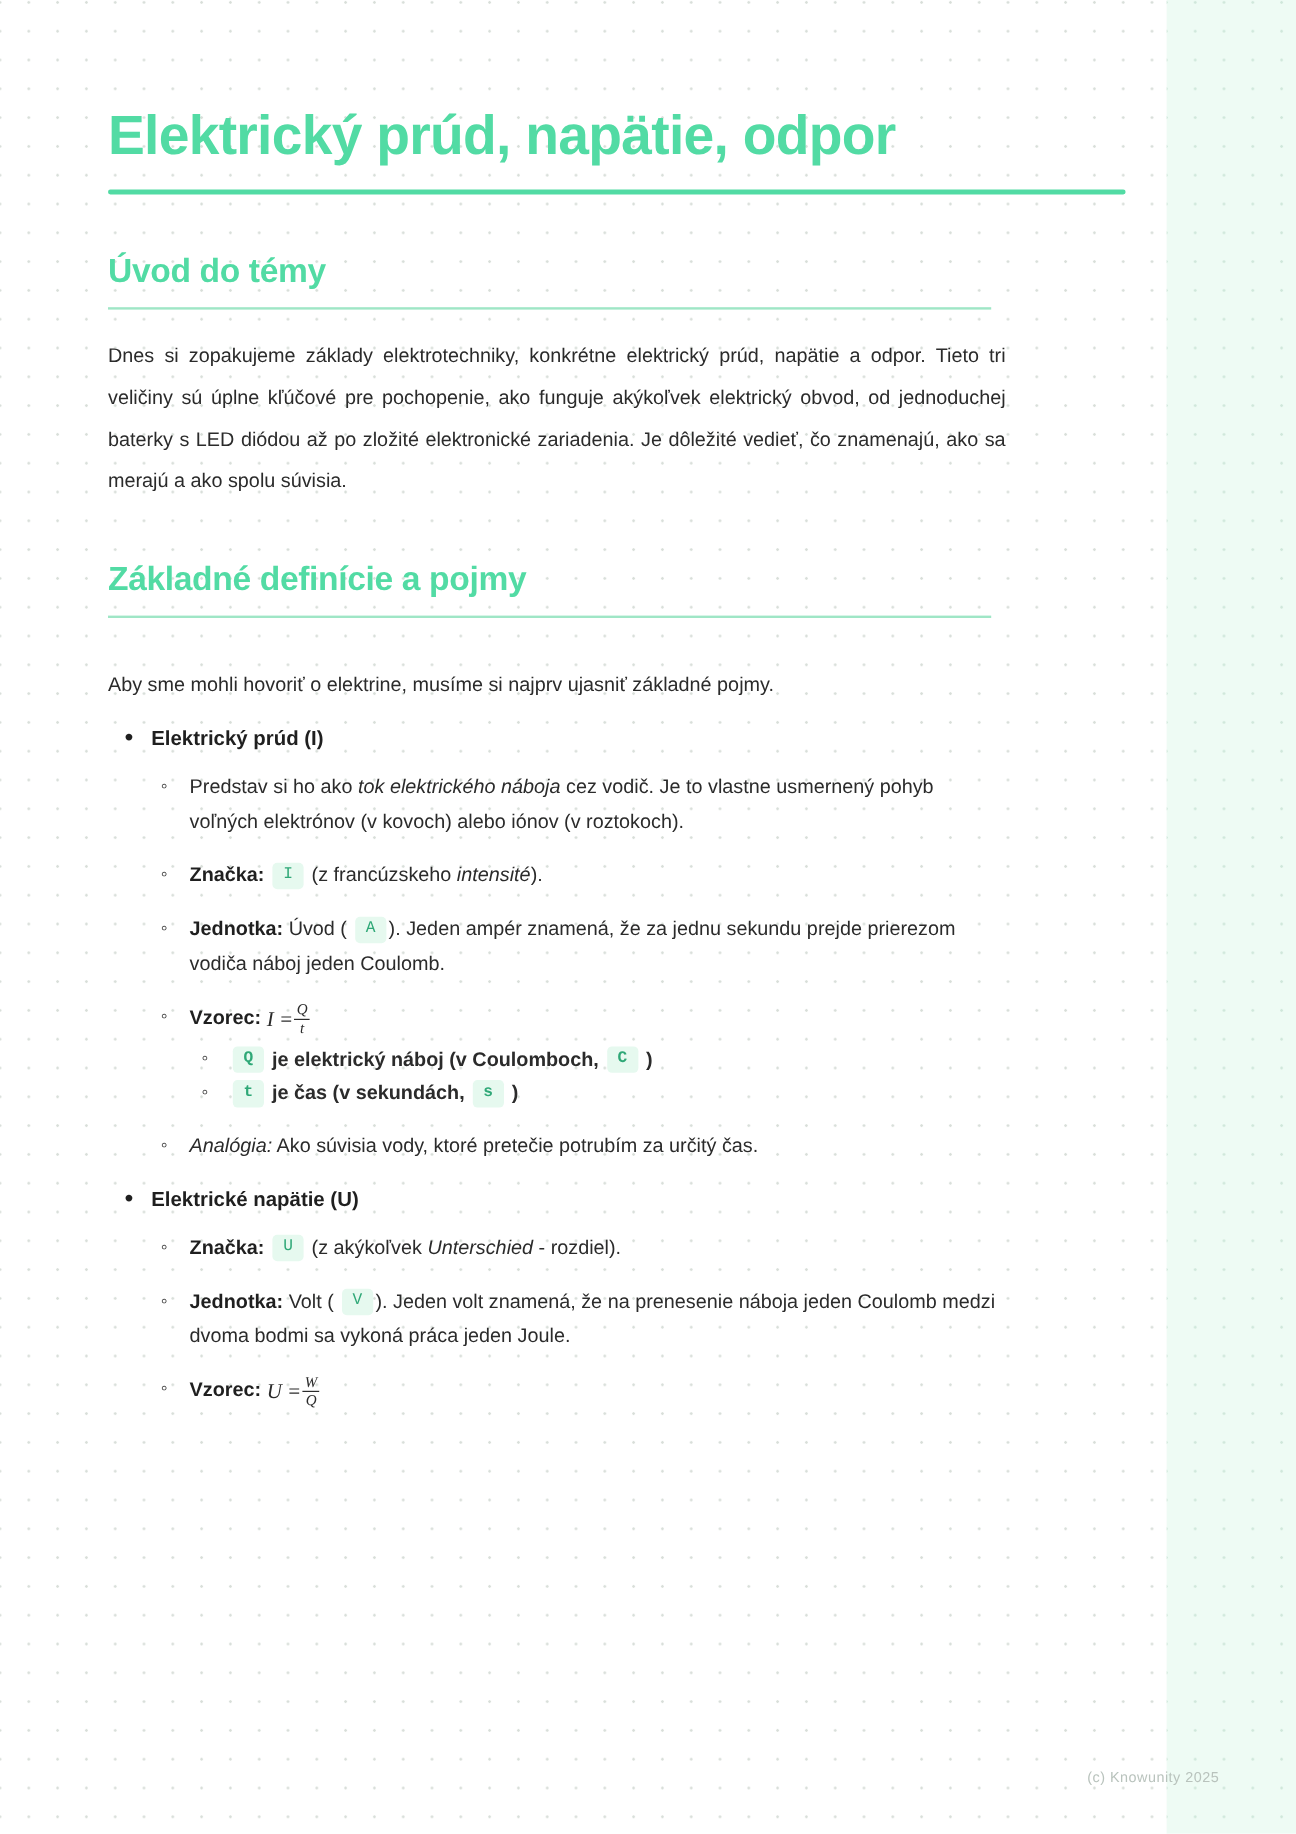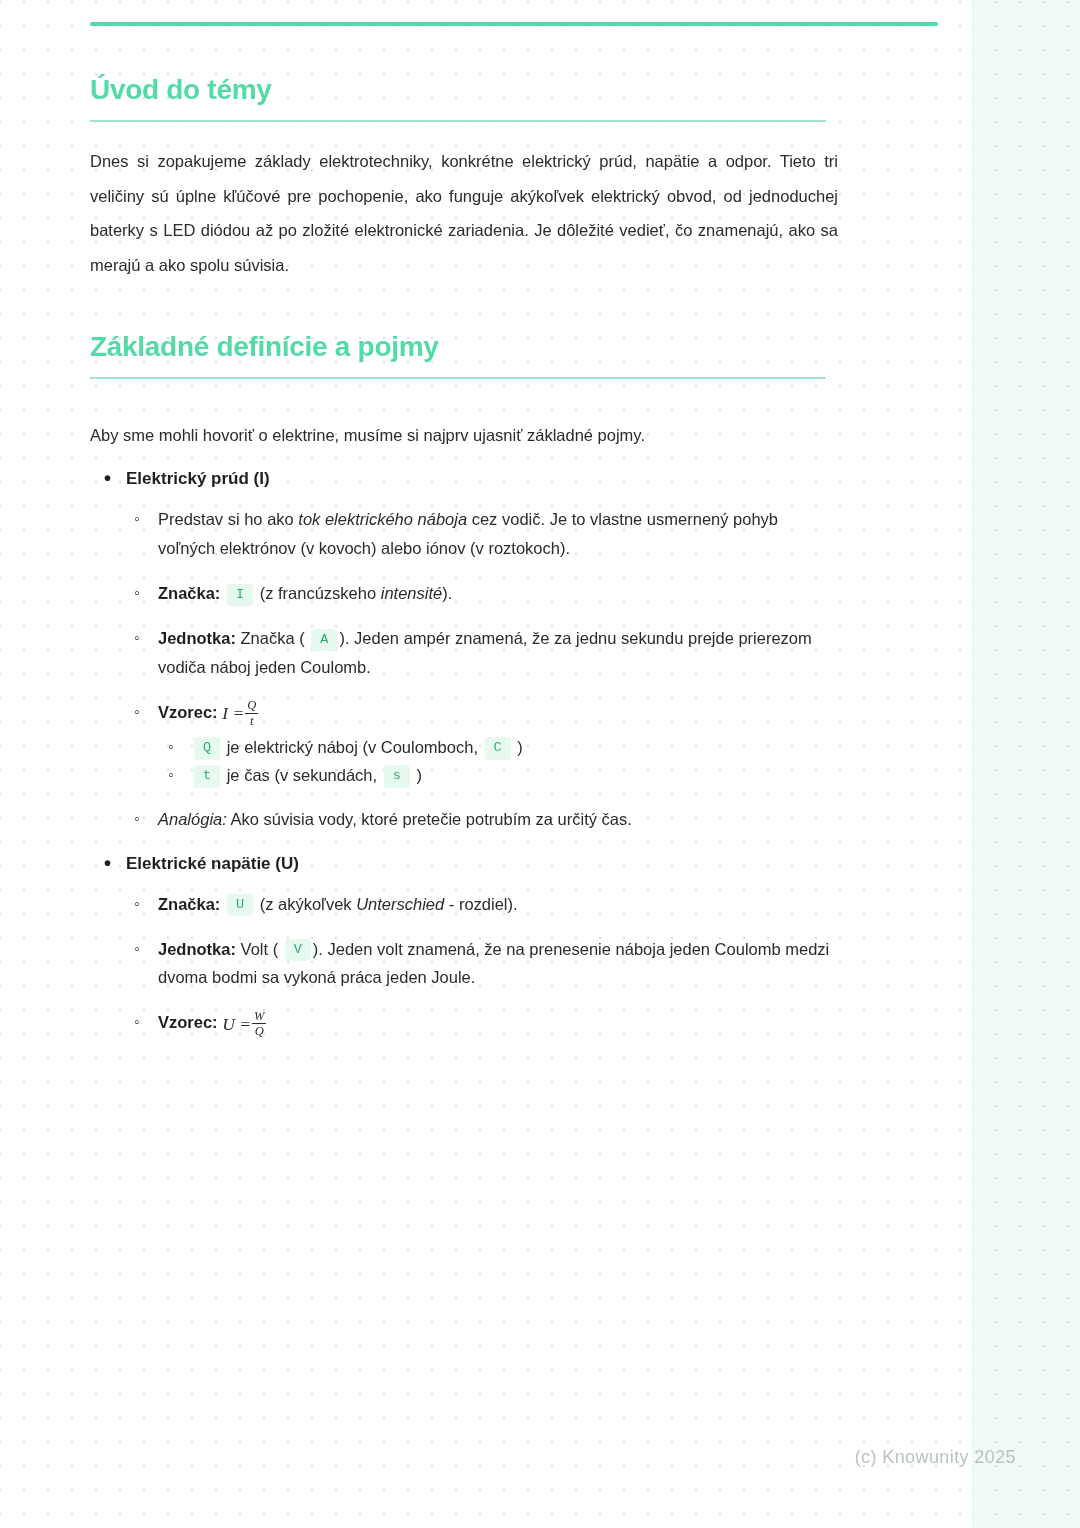--- a/index.html
+++ b/index.html
@@ -147,20 +147,21 @@
     list-style: none;
     margin: 4px 0 0 0;
     padding: 0;
   }
   ul.lvl3 > li {
     position: relative;
     padding-left: 34px;
     font-size: 16.5px;
     line-height: 1.7;
     color: #2b2b2b;
+    font-weight: bold;
   }
   ul.lvl3 > li::before {
     content: "\25E6";
     position: absolute;
     left: 10px;
     top: 0px;
     font-size: 16px;
     color: #2b2b2b;
   }
 
@@ -194,35 +195,36 @@
     font-size: 12.5px;
     line-height: 1.15;
     margin: 0 1px;
   }
   .frac .num { display: block; border-bottom: 1px solid #2b2b2b; padding: 0 2px; }
   .frac .den { display: block; padding: 0 2px; }
 
   .watermark {
     position: absolute;
     right: 64px;
-    bottom: 60px;
-    font-size: 18px;
+    bottom: 40px;
+    font-size: 12px;
     color: #b9c3bd;
     letter-spacing: 0.4px;
   }
 </style>
 </head>
 <body>
 
 <div class="page">
   <div class="right-band"></div>
   <div class="right-band-edge"></div>
 
   <div class="content">
 
+    <h1 class="doc-title">Elektrický prúd, napätie, odpor</h1>
     <div class="title-rule"></div>
 
     <h2 class="section-title">Úvod do témy</h2>
     <div class="section-rule"></div>
     <p class="para">Dnes si zopakujeme základy elektrotechniky, konkrétne elektrický prúd, napätie a odpor. Tieto tri veličiny sú úplne kľúčové pre pochopenie, ako funguje akýkoľvek elektrický obvod, od jednoduchej baterky s LED diódou až po zložité elektronické zariadenia. Je dôležité vedieť, čo znamenajú, ako sa merajú a ako spolu súvisia.</p>
 
     <h2 class="section-title">Základné definície a pojmy</h2>
     <div class="section-rule"></div>
     <p class="para plain">Aby sme mohli hovoriť o elektrine, musíme si najprv ujasniť základné pojmy.</p>
 
@@ -237,21 +239,21 @@
           </li>
 
           <li>
             <b>Značka:</b>
             <code class="chip">I</code>
             <span>(z francúzskeho </span><i>intensité</i><span>).</span>
           </li>
 
           <li>
             <b>Jednotka:</b>
-            <span>Značka (</span>
+            <span>Úvod (</span>
             <code class="chip">A</code><span>). Jeden ampér znamená, že za jednu sekundu prejde prierezom vodiča náboj jeden Coulomb.</span>
           </li>
 
           <li>
             <b>Vzorec:</b>
             <span class="math">
               <span>I =</span><span class="frac"><span class="num">Q</span><span class="den">t</span></span>
             </span>
 
             <ul class="lvl3">

